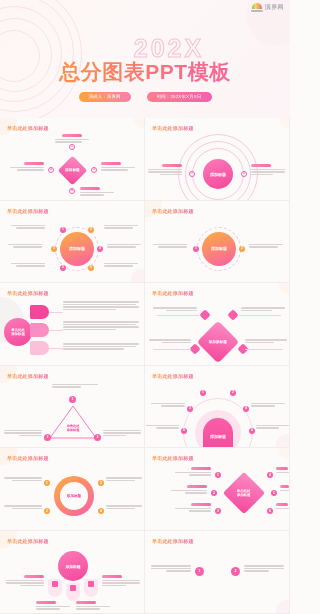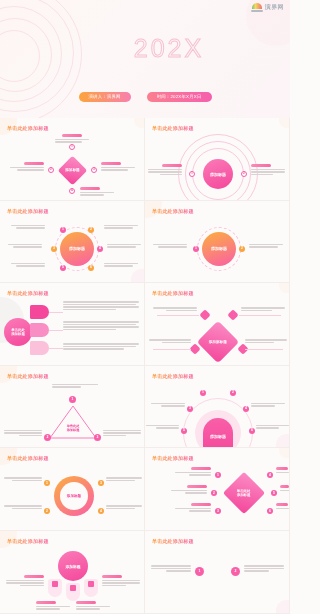--- a/index.html
+++ b/index.html
@@ -39,21 +39,21 @@
     background:linear-gradient(90deg,#3fb54a 0%,#f2d024 35%,#ef8b2c 65%,#e8453c 100%);
   }
   .wm-logo .base {
     position:absolute; left:0; bottom:0; width:12px; height:2px;
     background:#9aa7b4; border-radius:1px;
   }
   .wm-text { font-size:6px; color:#8b99a6; letter-spacing:.4px; font-weight:bold; }
 
   .cover-year {
     position:absolute; left:0; right:0; top:34px; text-align:center;
-    font-size:25px; font-weight:normal; letter-spacing:3px;
+    font-size:25px; font-weight:bold; letter-spacing:3px;
     color:transparent; -webkit-text-stroke:1px #f3a4bc;
     opacity:.65;
     padding-left:48px;
   }
   .cover-title {
     position:absolute; left:0; right:0; top:58px; text-align:center;
     font-size:21px; font-weight:bold; letter-spacing:.5px;
     background:linear-gradient(90deg,#fba03c 0%,#fb8a52 30%,#fa6b8a 62%,#f763a6 100%);
     -webkit-background-clip:text; background-clip:text; color:transparent;
   }
@@ -146,20 +146,21 @@
 
     <div class="watermark">
       <span class="wm-logo">
         <span class="arc"></span>
           <span class="base"></span>
       </span>
       <span class="wm-text">演界网</span>
     </div>
 
     <div class="cover-year">202X</div>
+    <div class="cover-title">总分图表PPT模板</div>
 
     <div class="cover-meta">
       <span class="meta-pill pill-a">演讲人：演界网</span>
       <span class="meta-pill pill-b">时间：202X年X月X日</span>
     </div>
   </div>
 
   <div class="grid">
 
     <div class="slide" style="left:0;top:0">

